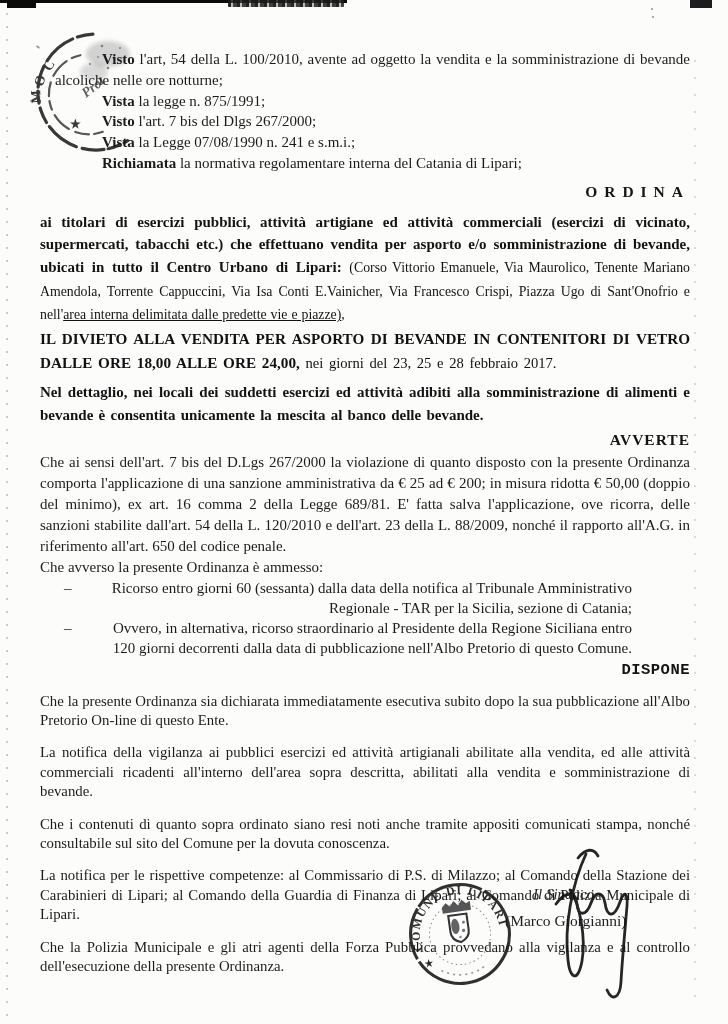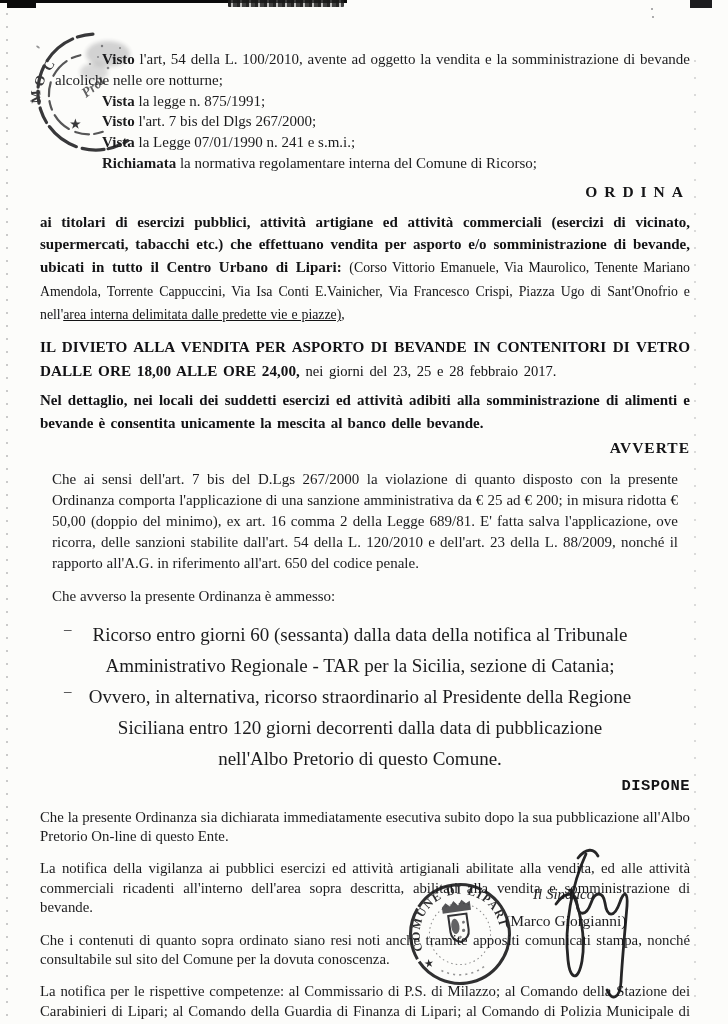--- a/index.html
+++ b/index.html
@@ -45,36 +45,36 @@
   .dispone-head { letter-spacing:.5px; margin:3px 0 3px 0;font-family:Liberation Mono, monospace; }
 
   .ordina-para {
     margin-top:2px; font-size:15px; font-weight:bold; line-height:22.6px;
     text-align:justify; word-spacing:2.5px; color:#131315;
   }
   .streets { font-weight:normal; font-size:13.8px; word-spacing:.5px; }
   .streets-underline { text-decoration:underline; }
 
   .divieto-para {
-    margin-top:8px; font-size:15.2px; font-weight:bold; line-height:24.5px;
+    font-size:15.2px; font-weight:bold; line-height:24.5px;
     text-align:justify; word-spacing:2px; color:#111114;
   }
   .divieto-rest { font-weight:normal; font-size:14.6px; }
 
   .dettaglio-para {
     margin-top:5px; font-size:15px; font-weight:bold; line-height:23.2px;
     text-align:justify; word-spacing:1.5px; color:#131316;
   }
 
   .body-para { font-size:15px; line-height:20.9px; text-align:justify; }
-  .tight { margin:12px;font-family:Liberation Serif, serif; }
+  .tight { margin:0;font-family:Liberation Serif, serif; }
 
   .ricorso-item { display:flex; margin:0; }
   .ricorso-item .dash { width:24px; padding-left:24px; flex:0 0 48px; font-size:15px; line-height:21.3px; }
-  .ricorso-item .item-text { flex:1; padding-right:58px; font-size:19px; line-height:31px; text-align:center; }
+  .ricorso-item .item-text { flex:1; padding-right:58px; font-size:15px; line-height:20px; text-align:right; }
 
   .dispone-block p { font-size:14.8px; line-height:19.4px; text-align:justify;margin-top:13px; }
 
   
   .sig-area { position:absolute; left:0; top:852px; width:728px; height:172px; }
   .municipal-stamp { position:absolute; left:406px; top:28px; width:108px; height:108px; opacity:.9; }
   .protocol-stamp { position:absolute; left:16px; top:24px; width:162px; height:142px; opacity:.9; }
   .sig-role { position:absolute; left:533px; top:34px; font-style:italic; font-size:15px; color:#232325; }
   .sig-name { position:absolute; left:505px; top:60px; font-size:15.5px; color:#1d1d20; }
   .sig-squiggle { position:absolute; left:508px; top:-12px; width:152px; height:172px; }
@@ -119,22 +119,22 @@
         <circle cx="82" cy="33" r="1" opacity=".5"></circle>
     </g>
   </svg>
 
   <div class="content">
 
     <div class="premesse">
       <p><span class="lead">Visto</span><span> l'art, 54 della L. 100/2010, avente ad oggetto la vendita e la somministrazione di bevande alcoliche nelle ore notturne;</span></p>
       <p><span class="lead">Vista</span><span> la legge n. 875/1991;</span></p>
       <p><span class="lead">Visto</span><span> l'art. 7 bis del Dlgs 267/2000;</span></p>
-      <p><span class="lead">Vista</span><span> la Legge 07/01/1990 n. 241 e s.m.i.;</span></p>
-      <p><span class="lead">Richiamata</span><span> la normativa regolamentare interna del Comune di Ricorso;</span></p>
+      <p><span class="lead">Vista</span><span> la Legge 07/08/1990 n. 241 e s.m.i.;</span></p>
+      <p><span class="lead">Richiamata</span><span> la normativa regolamentare interna del Catania di Lipari;</span></p>
     </div>
 
     <h2 class="center-head ordina-head">ORDINA</h2>
 
     <p class="ordina-para"><span>ai titolari di esercizi pubblici, attività artigiane ed attività commerciali (esercizi di vicinato, supermercati, tabacchi etc.) che effettuano vendita per asporto e/o somministrazione di bevande, ubicati in tutto il Centro Urbano di Lipari: </span><span class="streets">(Corso Vittorio Emanuele, Via Maurolico, Tenente Mariano Amendola, Torrente Cappuccini, Via Isa Conti E.Vainicher, Via Francesco Crispi, Piazza Ugo di Sant'Onofrio e nell'</span><span class="streets streets-underline">area interna delimitata dalle predette vie e piazze)</span><span class="streets">,</span></p>
 
     <p class="divieto-para"><span>IL DIVIETO ALLA VENDITA PER ASPORTO DI BEVANDE IN CONTENITORI DI VETRO DALLE ORE 18,00 ALLE ORE 24,00,</span><span class="divieto-rest"> nei giorni del 23, 25 e 28 febbraio 2017.</span></p>
 
     <p class="dettaglio-para">Nel dettaglio, nei locali dei suddetti esercizi ed attività adibiti alla somministrazione di alimenti e bevande è consentita unicamente la mescita al banco delle bevande.</p>
 

